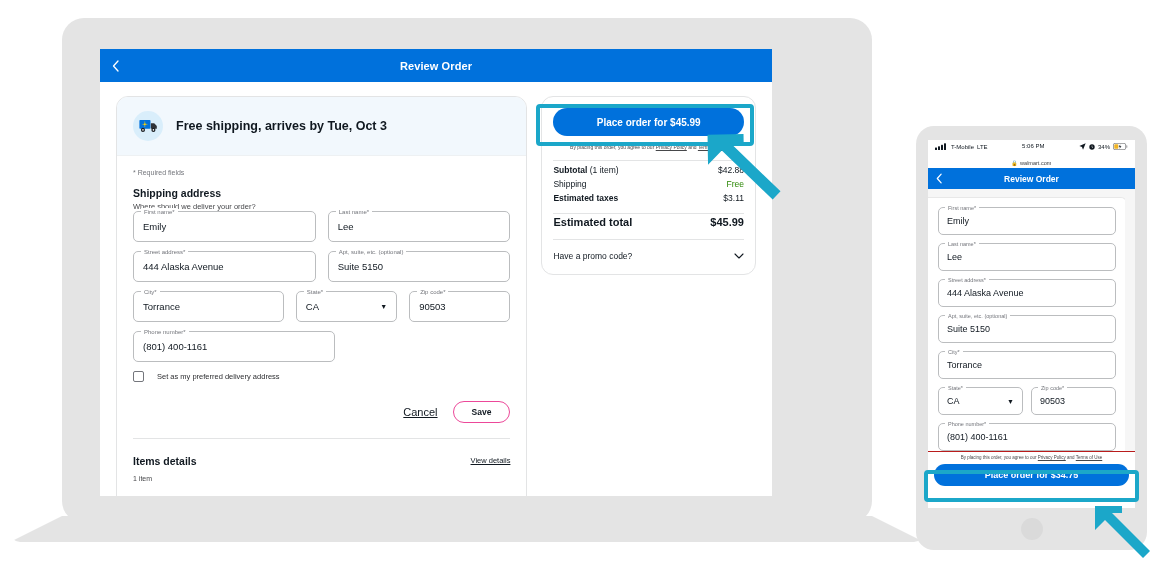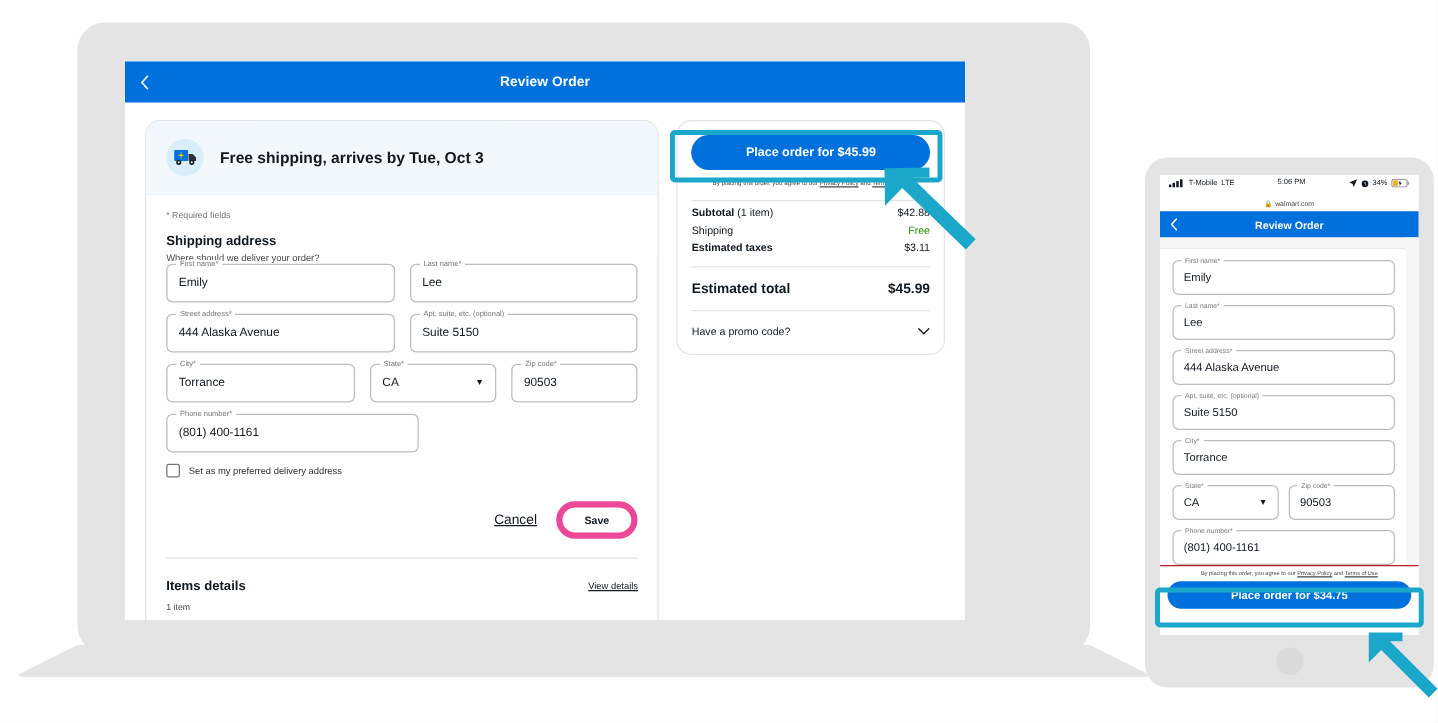--- a/index.html
+++ b/index.html
@@ -71,28 +71,28 @@
     font-size:6px; color:#74767c; line-height:8px; white-space:nowrap;
   }
   .fld-val { font-size:9.5px; color:#101820; }
   .f-half { flex:1; }
   .f-city { flex:1.32; }
   .f-state { flex:.82; }
   .f-zip { flex:.82; }
   .f-phone { width:202px; }
   .caret { margin-left:auto; font-size:7px; color:#101820; }
 
-  .chk-row { display:flex; align-items:center; gap:7px; margin-top:3px; }
+  .chk-row { display:flex; align-items:center; gap:13px; margin-top:3px; }
   .chkbox { width:11px; height:11px; border:1px solid #74767c; border-radius:2px; }
   .chk-lbl { font-size:7.5px; color:#2e2f32; }
 
   .act-row { display:flex; align-items:center; justify-content:flex-end; gap:15px; margin-top:19px; }
   .lnk-cancel { font-size:11px; color:#101820; text-decoration:underline; }
   .btn-save {
-    border:5px solid #ec4899; border-radius:16px; padding:5px 18px;
+    border:1px solid #ec4899; border-radius:16px; padding:5px 18px;
     font-size:8.5px; font-weight:bold; color:#101820; background:#fff;
   }
 
   .divider { height:1px; background:#e3e4e5; margin:15px 0 0 0; }
   .items-hdr { display:flex; align-items:center; justify-content:space-between; margin-top:16px; }
   .items-title { font-size:10.5px; font-weight:bold; color:#101820; }
   .view-det { font-size:7.5px; color:#101820; text-decoration:underline; }
   .item-count { font-size:7px; color:#46474a; margin-top:8px; }
 
   
@@ -110,21 +110,21 @@
   .disclaimer {
     font-size:5px; color:#46474a; text-align:center; margin-top:7px; line-height:8px;
   }
   .disclaimer u { text-decoration:underline; }
   .sum-sep { height:1px; background:#e3e4e5; margin:9px 0 0 0; }
   .sum-row { display:flex; justify-content:space-between; align-items:baseline; margin-top:4px; }
   .sum-lbl { font-size:8.5px; color:#101820; }
   .sum-lbl b { font-weight:bold; }
   .sum-val { font-size:8.5px; color:#101820; }
   .sum-val.free { color:#2a8703; }
-  .tot-row { display:flex; justify-content:space-between; align-items:flex-start; margin-top:11px; }
+  .tot-row { display:flex; justify-content:space-between; align-items:flex-start; margin-top:2px; }
   .tot-lbl { font-size:11px; font-weight:bold; color:#101820; }
   .tot-val { font-size:11px; font-weight:bold; color:#101820; }
   .promo-row { display:flex; justify-content:space-between; align-items:center; margin-top:11px; }
   .promo-lbl { font-size:8.5px; color:#101820; }
   .promo-chev { font-size:9px; color:#101820; }
 
   
   .phone { position:absolute; left:916px; top:126px; width:231px; height:424px; }
   .phone-frame {
     position:absolute; inset:0; background:#e4e4e4; border-radius:18px;

